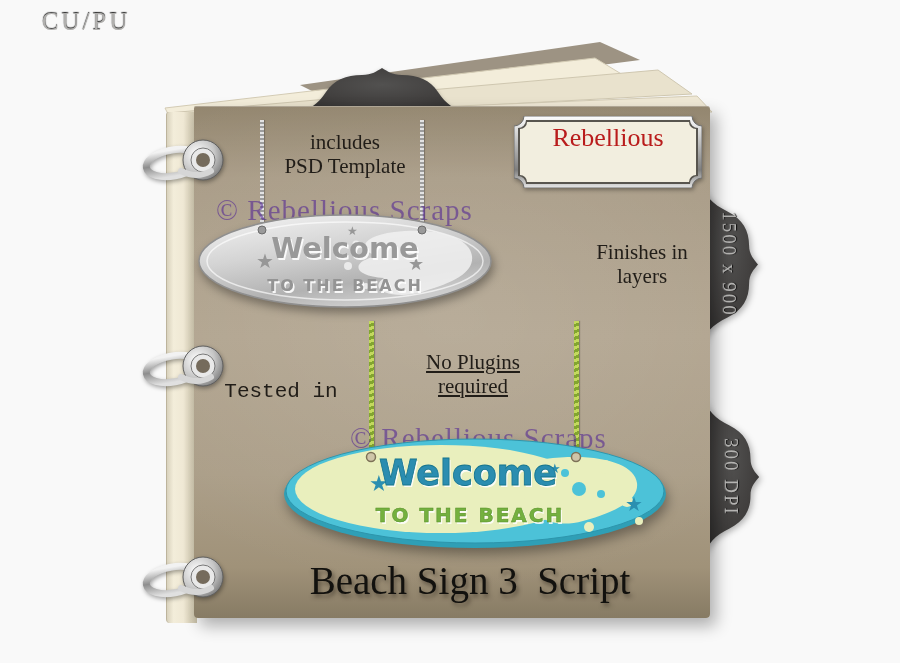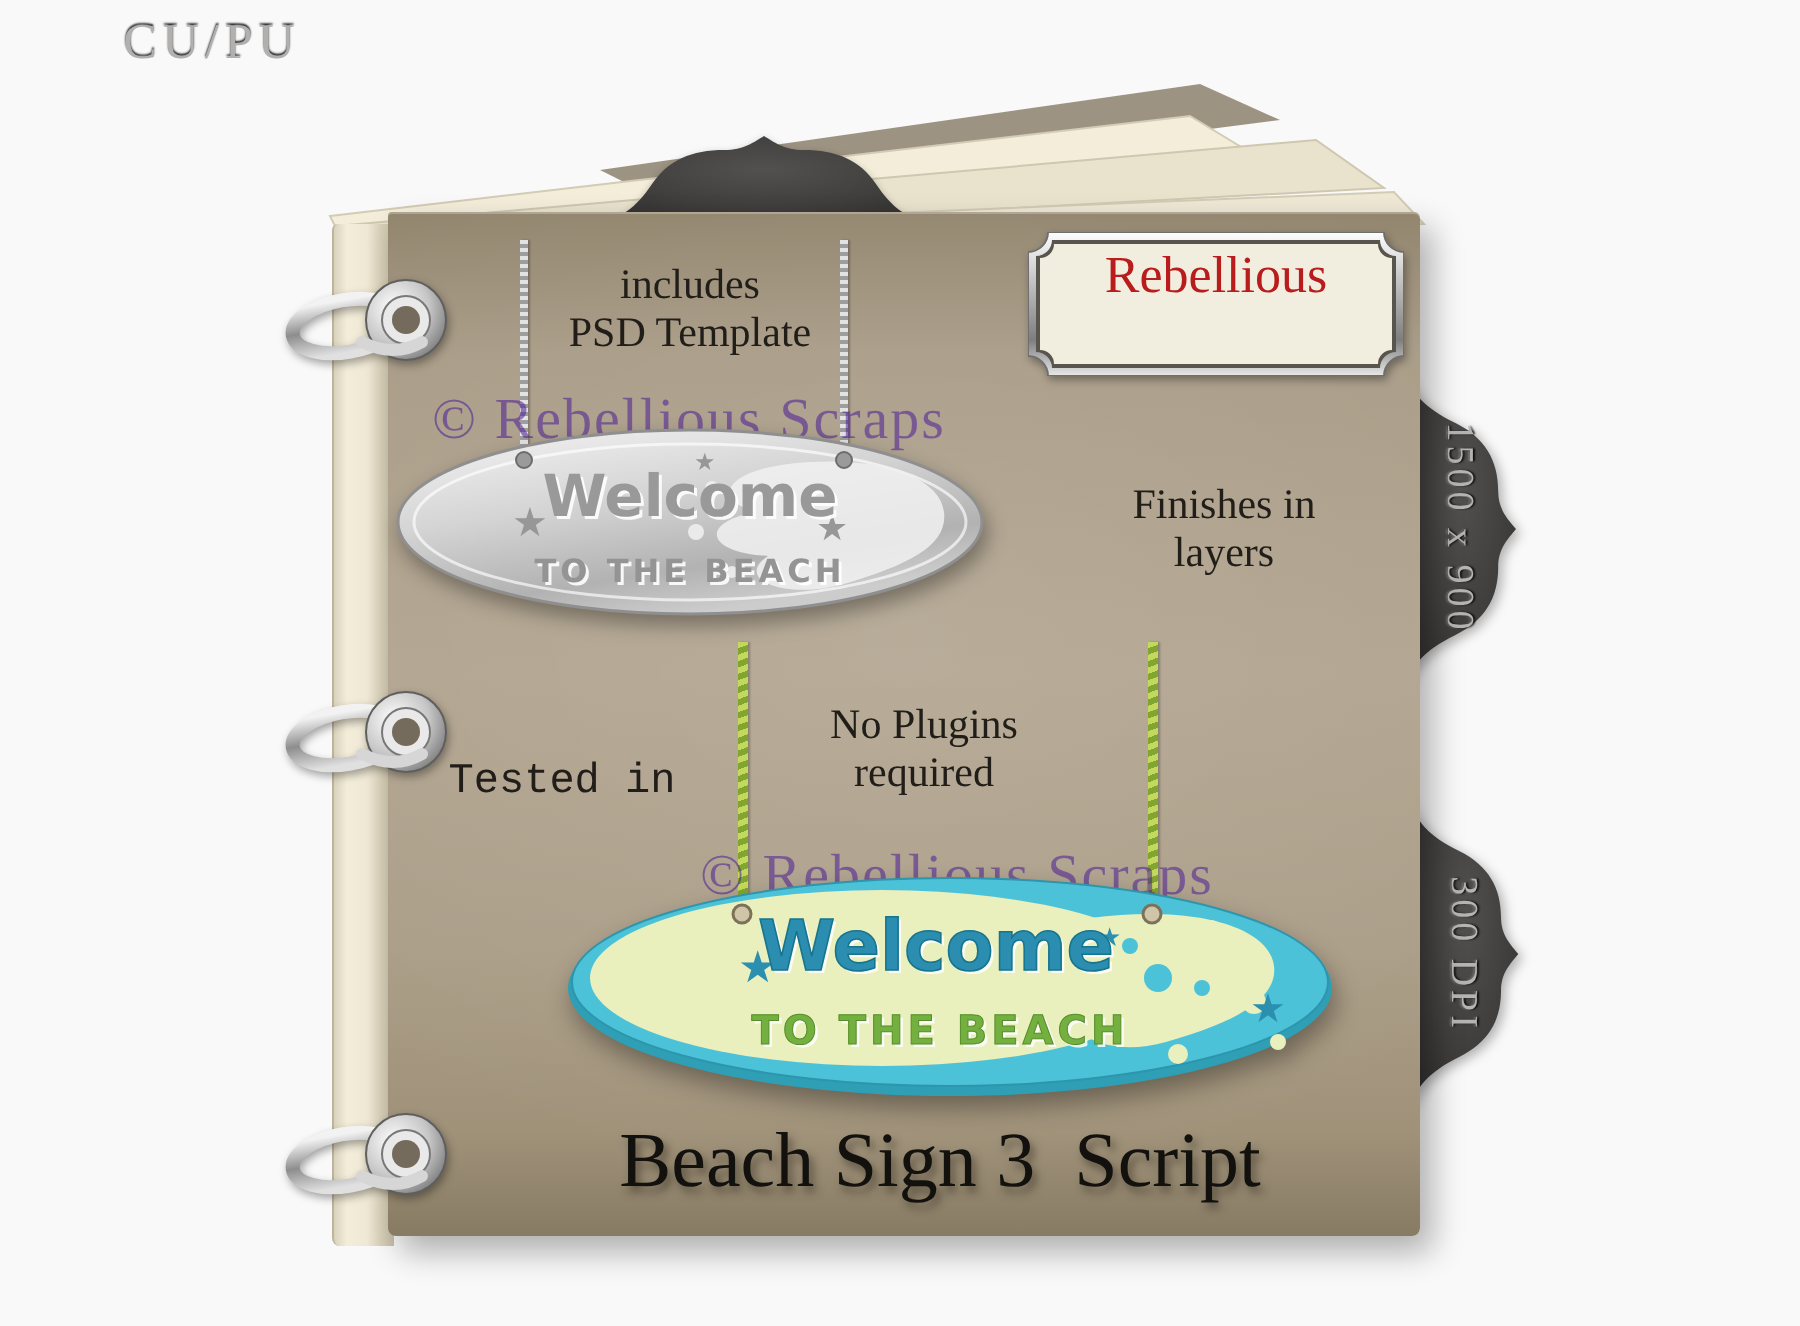--- a/index.html
+++ b/index.html
@@ -15,39 +15,39 @@
   #cover{left:194px;top:106px;width:516px;height:512px;
     background:
       radial-gradient(130% 90% at 50% 42%, rgba(255,255,255,0.10), rgba(0,0,0,0) 60%),
       linear-gradient(180deg,#93866f 0%,#a99c87 14%,#b1a48f 45%,#ab9e88 72%,#a09279 90%,#877b64 100%);
     border-radius:2px 3px 4px 4px;
     box-shadow:6px 8px 16px rgba(0,0,0,0.30), inset 0 1px 0 rgba(255,255,255,0.25);}
 
   
   #top-tab{left:296px;top:68px;width:172px;height:44px;filter:drop-shadow(0 2px 2px rgba(0,0,0,0.35));}
   .tab-label{color:#b1b0ae;letter-spacing:3px;font-size:25px;white-space:nowrap;
-    text-shadow:0 -1px 1px rgba(0,0,0,0.85),0 1px 1px rgba(255,255,255,0.22);margin-left:20px;}
+    text-shadow:0 -1px 1px rgba(0,0,0,0.85),0 1px 1px rgba(255,255,255,0.22);}
   #top-tab-label{left:0;top:8px;width:172px;text-align:center;}
   .side-tab{filter:drop-shadow(2px 2px 3px rgba(0,0,0,0.30));}
   #side-tab-1{left:702px;top:183px;}
   #side-tab-2{left:702px;top:398px;}
   .vlabel{position:absolute;transform:translate(-50%,-50%) rotate(90deg);
     white-space:nowrap;color:#b5b4b2;font-size:19px;letter-spacing:2px;
     text-shadow:0 -1px 1px rgba(0,0,0,0.85),0 1px 1px rgba(255,255,255,0.22);}
 
   
   #brand-plate{left:514px;top:116px;width:188px;height:72px;filter:drop-shadow(1px 2px 2px rgba(0,0,0,0.35));}
   #brand-plate-text{left:514px;top:124px;width:188px;text-align:center;
     font-size:26px;line-height:28px;color:#b91c1c;}
 
   
   .note{text-align:center;font-size:21px;line-height:24px;color:#211d18;}
   #note-psd{left:245px;top:130px;width:200px;}
-  #note-finishes{left:542px;top:240px;width:140px;}
-  #note-plugins{left:382px;top:350px;width:160px;}
+  #note-finishes{left:572px;top:240px;width:140px;}
+  #note-plugins{left:393px;top:350px;width:160px;text-decoration:underline;}
   #note-tested{left:201px;top:380px;width:160px;font-family:Liberation Mono, monospace;}
 
   
   .watermark{font-size:29px;color:#4c1d95;opacity:0.55;letter-spacing:1px;white-space:nowrap;}
   #watermark-1{left:216px;top:194px;}
   #watermark-2{left:350px;top:422px;}
 
   
   .string-silver{width:4px;background:repeating-linear-gradient(180deg,#e3e3e3 0 2px,#9d9d9d 2px 4px);
     box-shadow:1px 0 1px rgba(0,0,0,0.25);}

